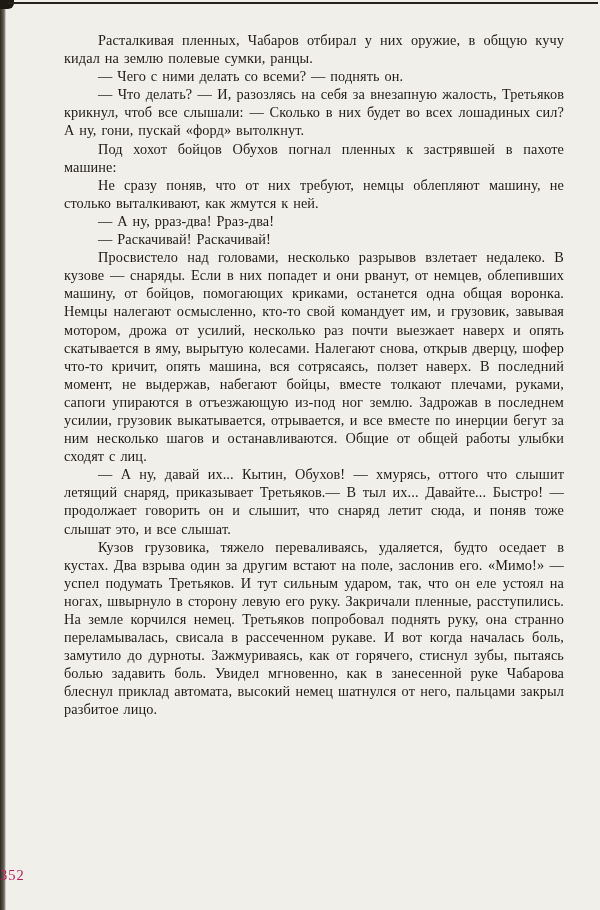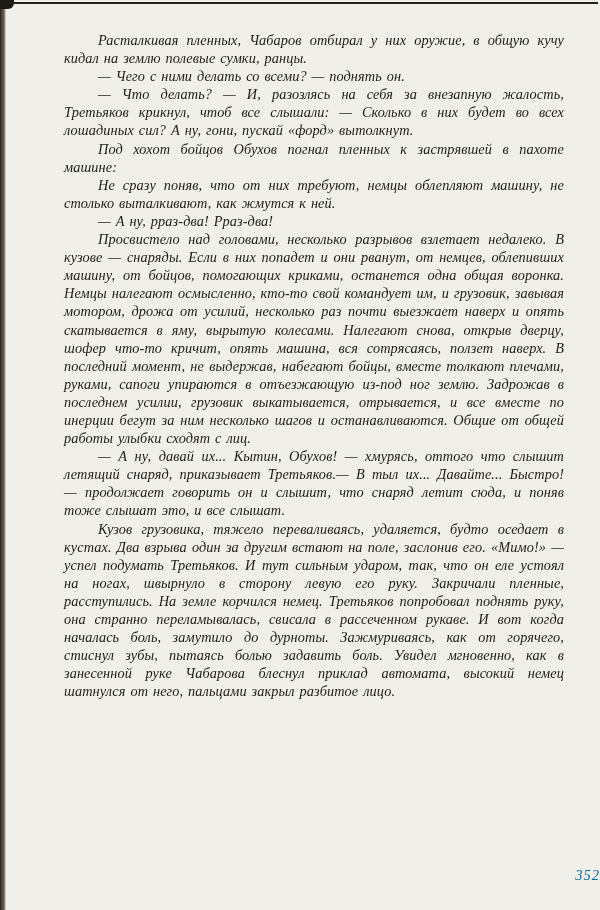--- a/index.html
+++ b/index.html
@@ -7,21 +7,20 @@
   body {
     background: #dedbd4;
     font-family: "Liberation Serif", "DejaVu Serif", serif;
   }
   .page {
     position: relative;
     width: 600px;
     height: 910px;
     background: #f1efe9;
     overflow: hidden;
-    font-style: italic;
   }
   
   .scan-edge-left {
     position: absolute;
     top: 0; left: 0;
     width: 6px; height: 910px;
     background: linear-gradient(to right, #2b2721, #6f685c 70%, rgba(111,104,92,0));
   }
   .scan-edge-top {
     position: absolute;
@@ -49,42 +48,43 @@
   }
   .text-block p {
     text-indent: 34px;
     word-spacing: 1.2px;
   }
   .page-number {
     position: absolute;
     bottom: 26px;
     left: 0;
     width: 100%;
-    text-align: right;
+    text-align: left;
     font-size: 14.5px;
     letter-spacing: 1px;
-    color: #0369a1;
+    color: #be185d;
   }
 </style>
 </head>
 <body>
 
 <div class="page">
 
   <div class="scan-edge-left"></div>
   <div class="scan-corner-blob"></div>
   <div class="scan-edge-top"></div>
 
   <div class="text-block">
     <p>Расталкивая пленных, Чабаров отбирал у них оружие, в общую кучу кидал на землю полевые сумки, ранцы.</p>
     <p>— Чего с ними делать со всеми? — поднять он.</p>
     <p>— Что делать? — И, разозлясь на себя за внезапную жалость, Третьяков крикнул, чтоб все слышали: — Сколько в них будет во всех лошадиных сил? А ну, гони, пускай «форд» вытолкнут.</p>
     <p>Под хохот бойцов Обухов погнал пленных к застрявшей в пахоте машине:</p>
     <p>Не сразу поняв, что от них требуют, немцы облепляют машину, не столько выталкивают, как жмутся к ней.</p>
     <p>— А ну, рраз-два! Рраз-два!</p>
+    <p>— Раскачивай! Раскачивай!</p>
     <p>Просвистело над головами, несколько разрывов взлетает недалеко. В кузове — снаряды. Если в них попадет и они рванут, от немцев, облепивших машину, от бойцов, помогающих криками, останется одна общая воронка. Немцы налегают осмысленно, кто-то свой командует им, и грузовик, завывая мотором, дрожа от усилий, несколько раз почти выезжает наверх и опять скатывается в яму, вырытую колесами. Налегают снова, открыв дверцу, шофер что-то кричит, опять машина, вся сотрясаясь, ползет наверх. В последний момент, не выдержав, набегают бойцы, вместе толкают плечами, руками, сапоги упираются в отъезжающую из-под ног землю. Задрожав в последнем усилии, грузовик выкатывается, отрывается, и все вместе по инерции бегут за ним несколько шагов и останавливаются. Общие от общей работы улыбки сходят с лиц.</p>
     <p>— А ну, давай их... Кытин, Обухов! — хмурясь, оттого что слышит летящий снаряд, приказывает Третьяков.— В тыл их... Давайте... Быстро! — продолжает говорить он и слышит, что снаряд летит сюда, и поняв тоже слышат это, и все слышат.</p>
     <p>Кузов грузовика, тяжело переваливаясь, удаляется, будто оседает в кустах. Два взрыва один за другим встают на поле, заслонив его. «Мимо!» — успел подумать Третьяков. И тут сильным ударом, так, что он еле устоял на ногах, швырнуло в сторону левую его руку. Закричали пленные, расступились. На земле корчился немец. Третьяков попробовал поднять руку, она странно переламывалась, свисала в рассеченном рукаве. И вот когда началась боль, замутило до дурноты. Зажмуриваясь, как от горячего, стиснул зубы, пытаясь болью задавить боль. Увидел мгновенно, как в занесенной руке Чабарова блеснул приклад автомата, высокий немец шатнулся от него, пальцами закрыл разбитое лицо.</p>
   </div>
 
   <div class="page-number">352</div>
 
 </div>
 
 </body></html>

